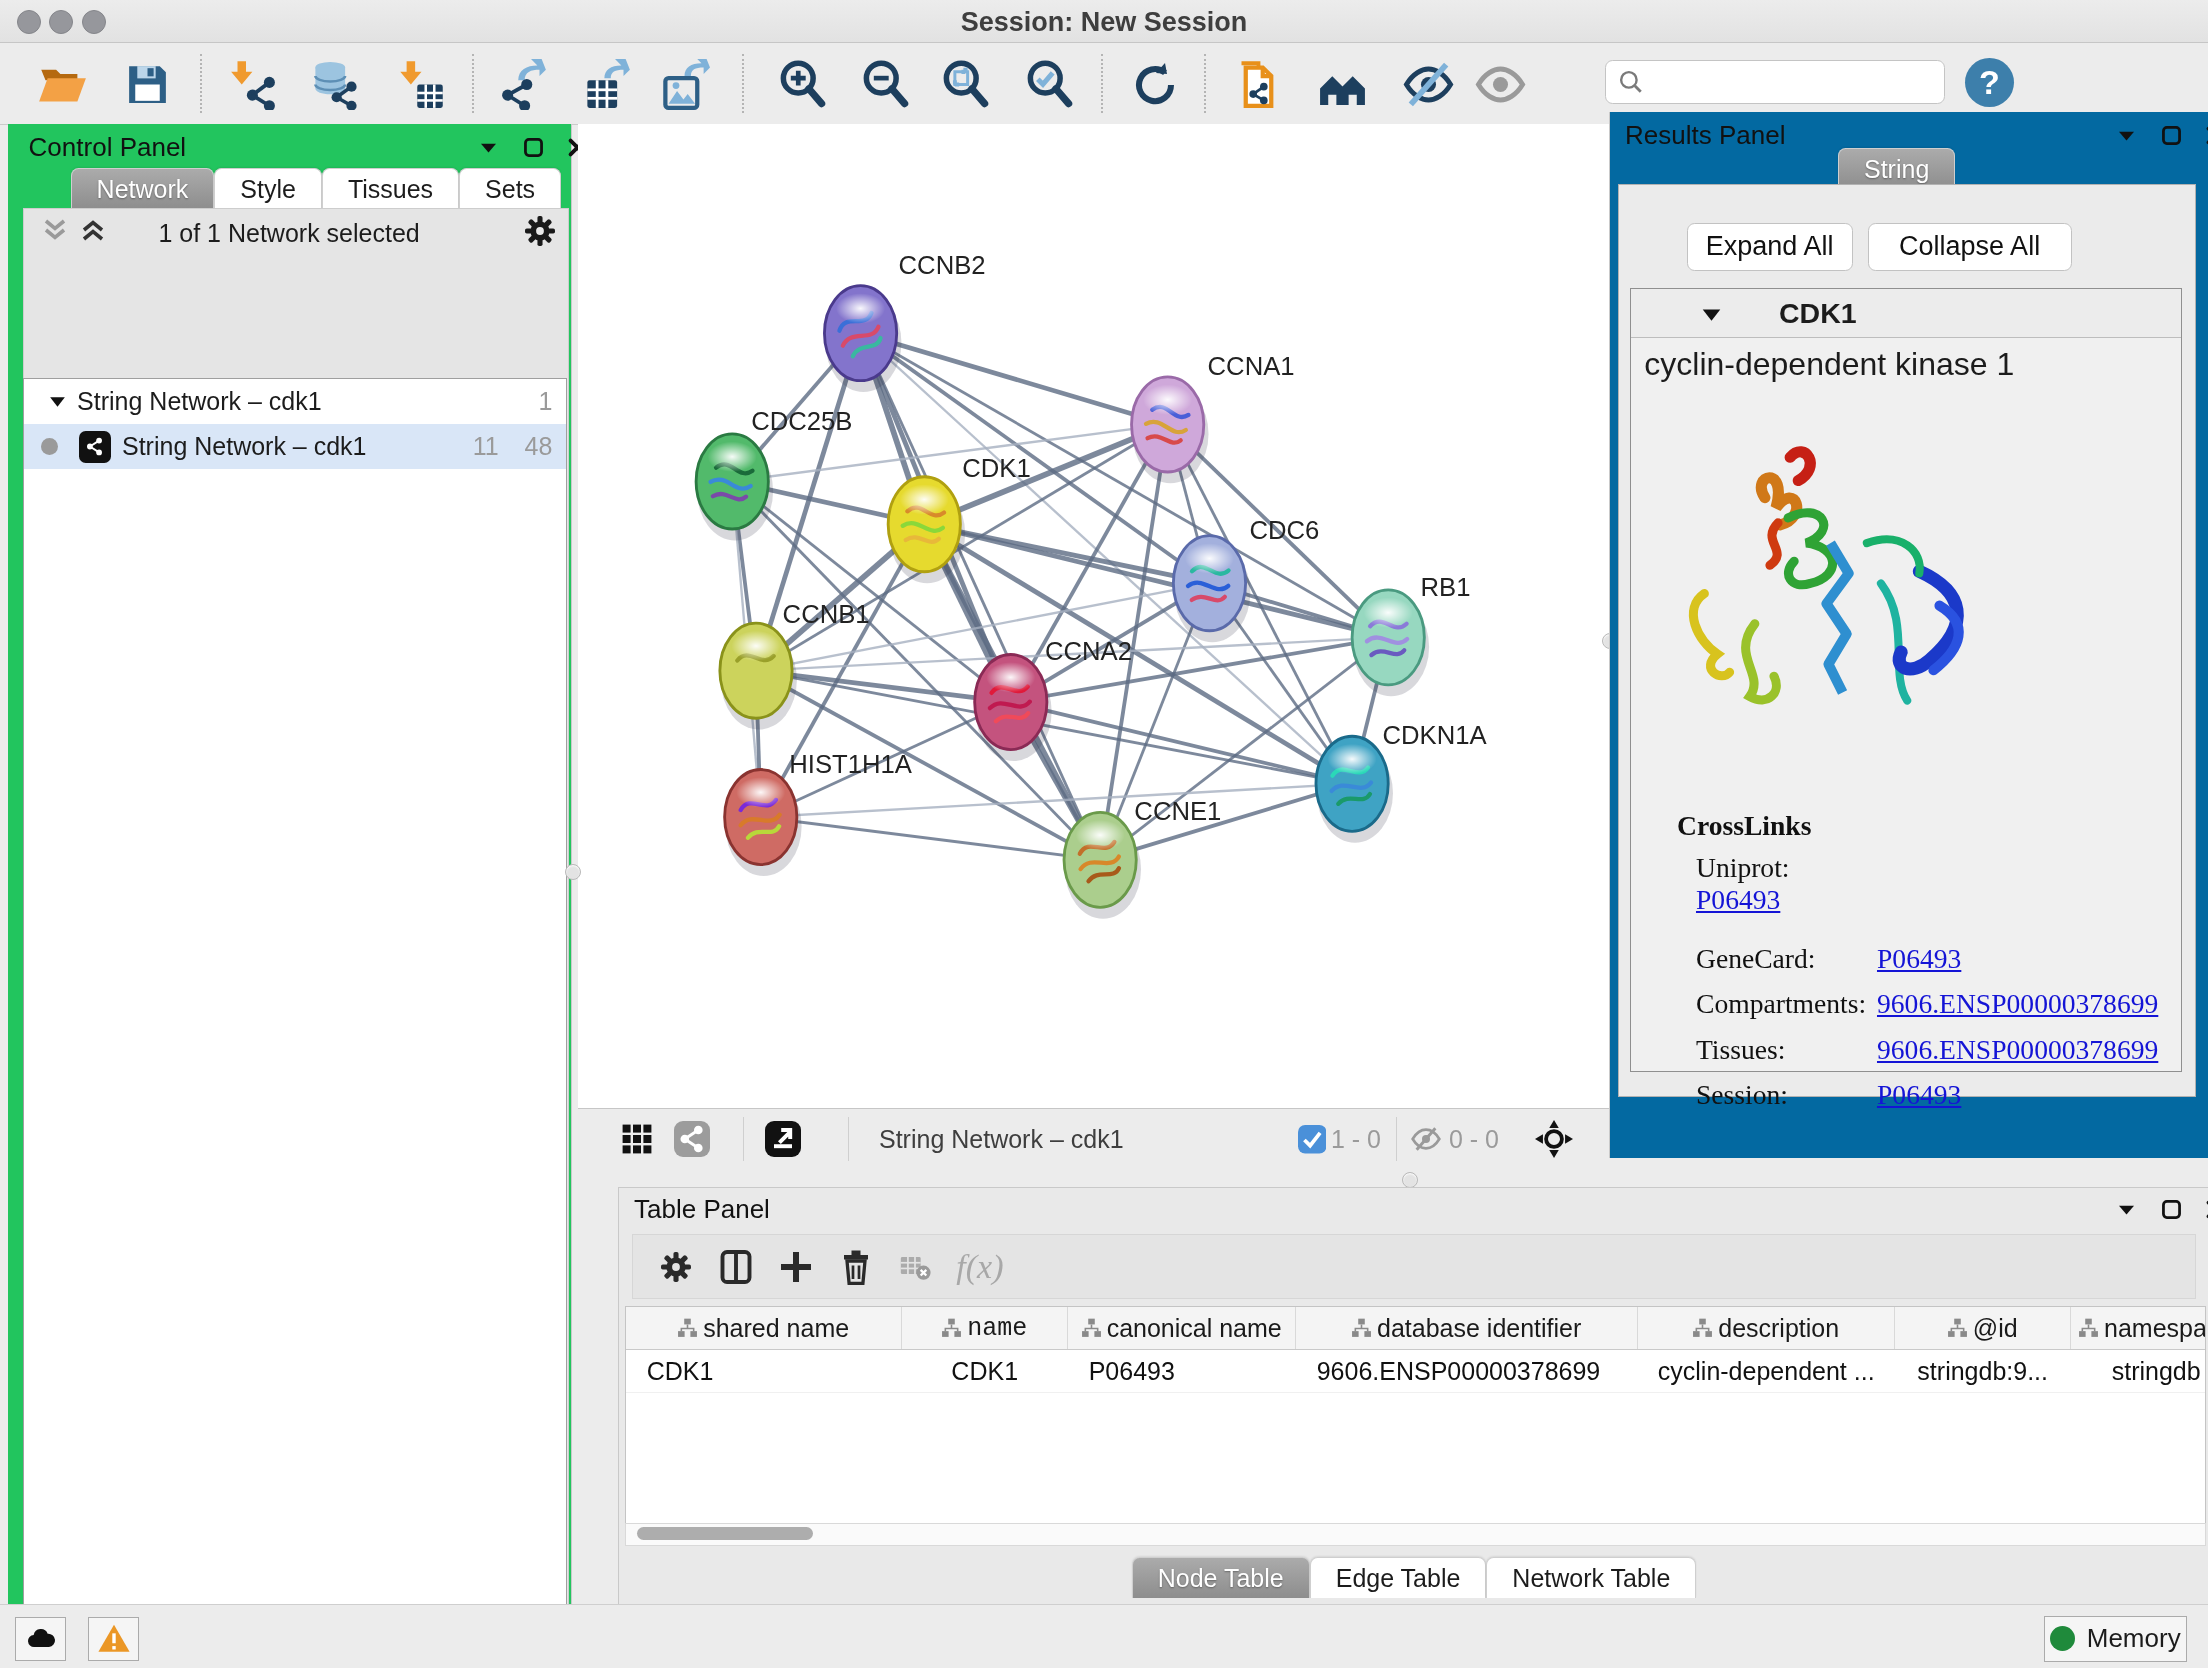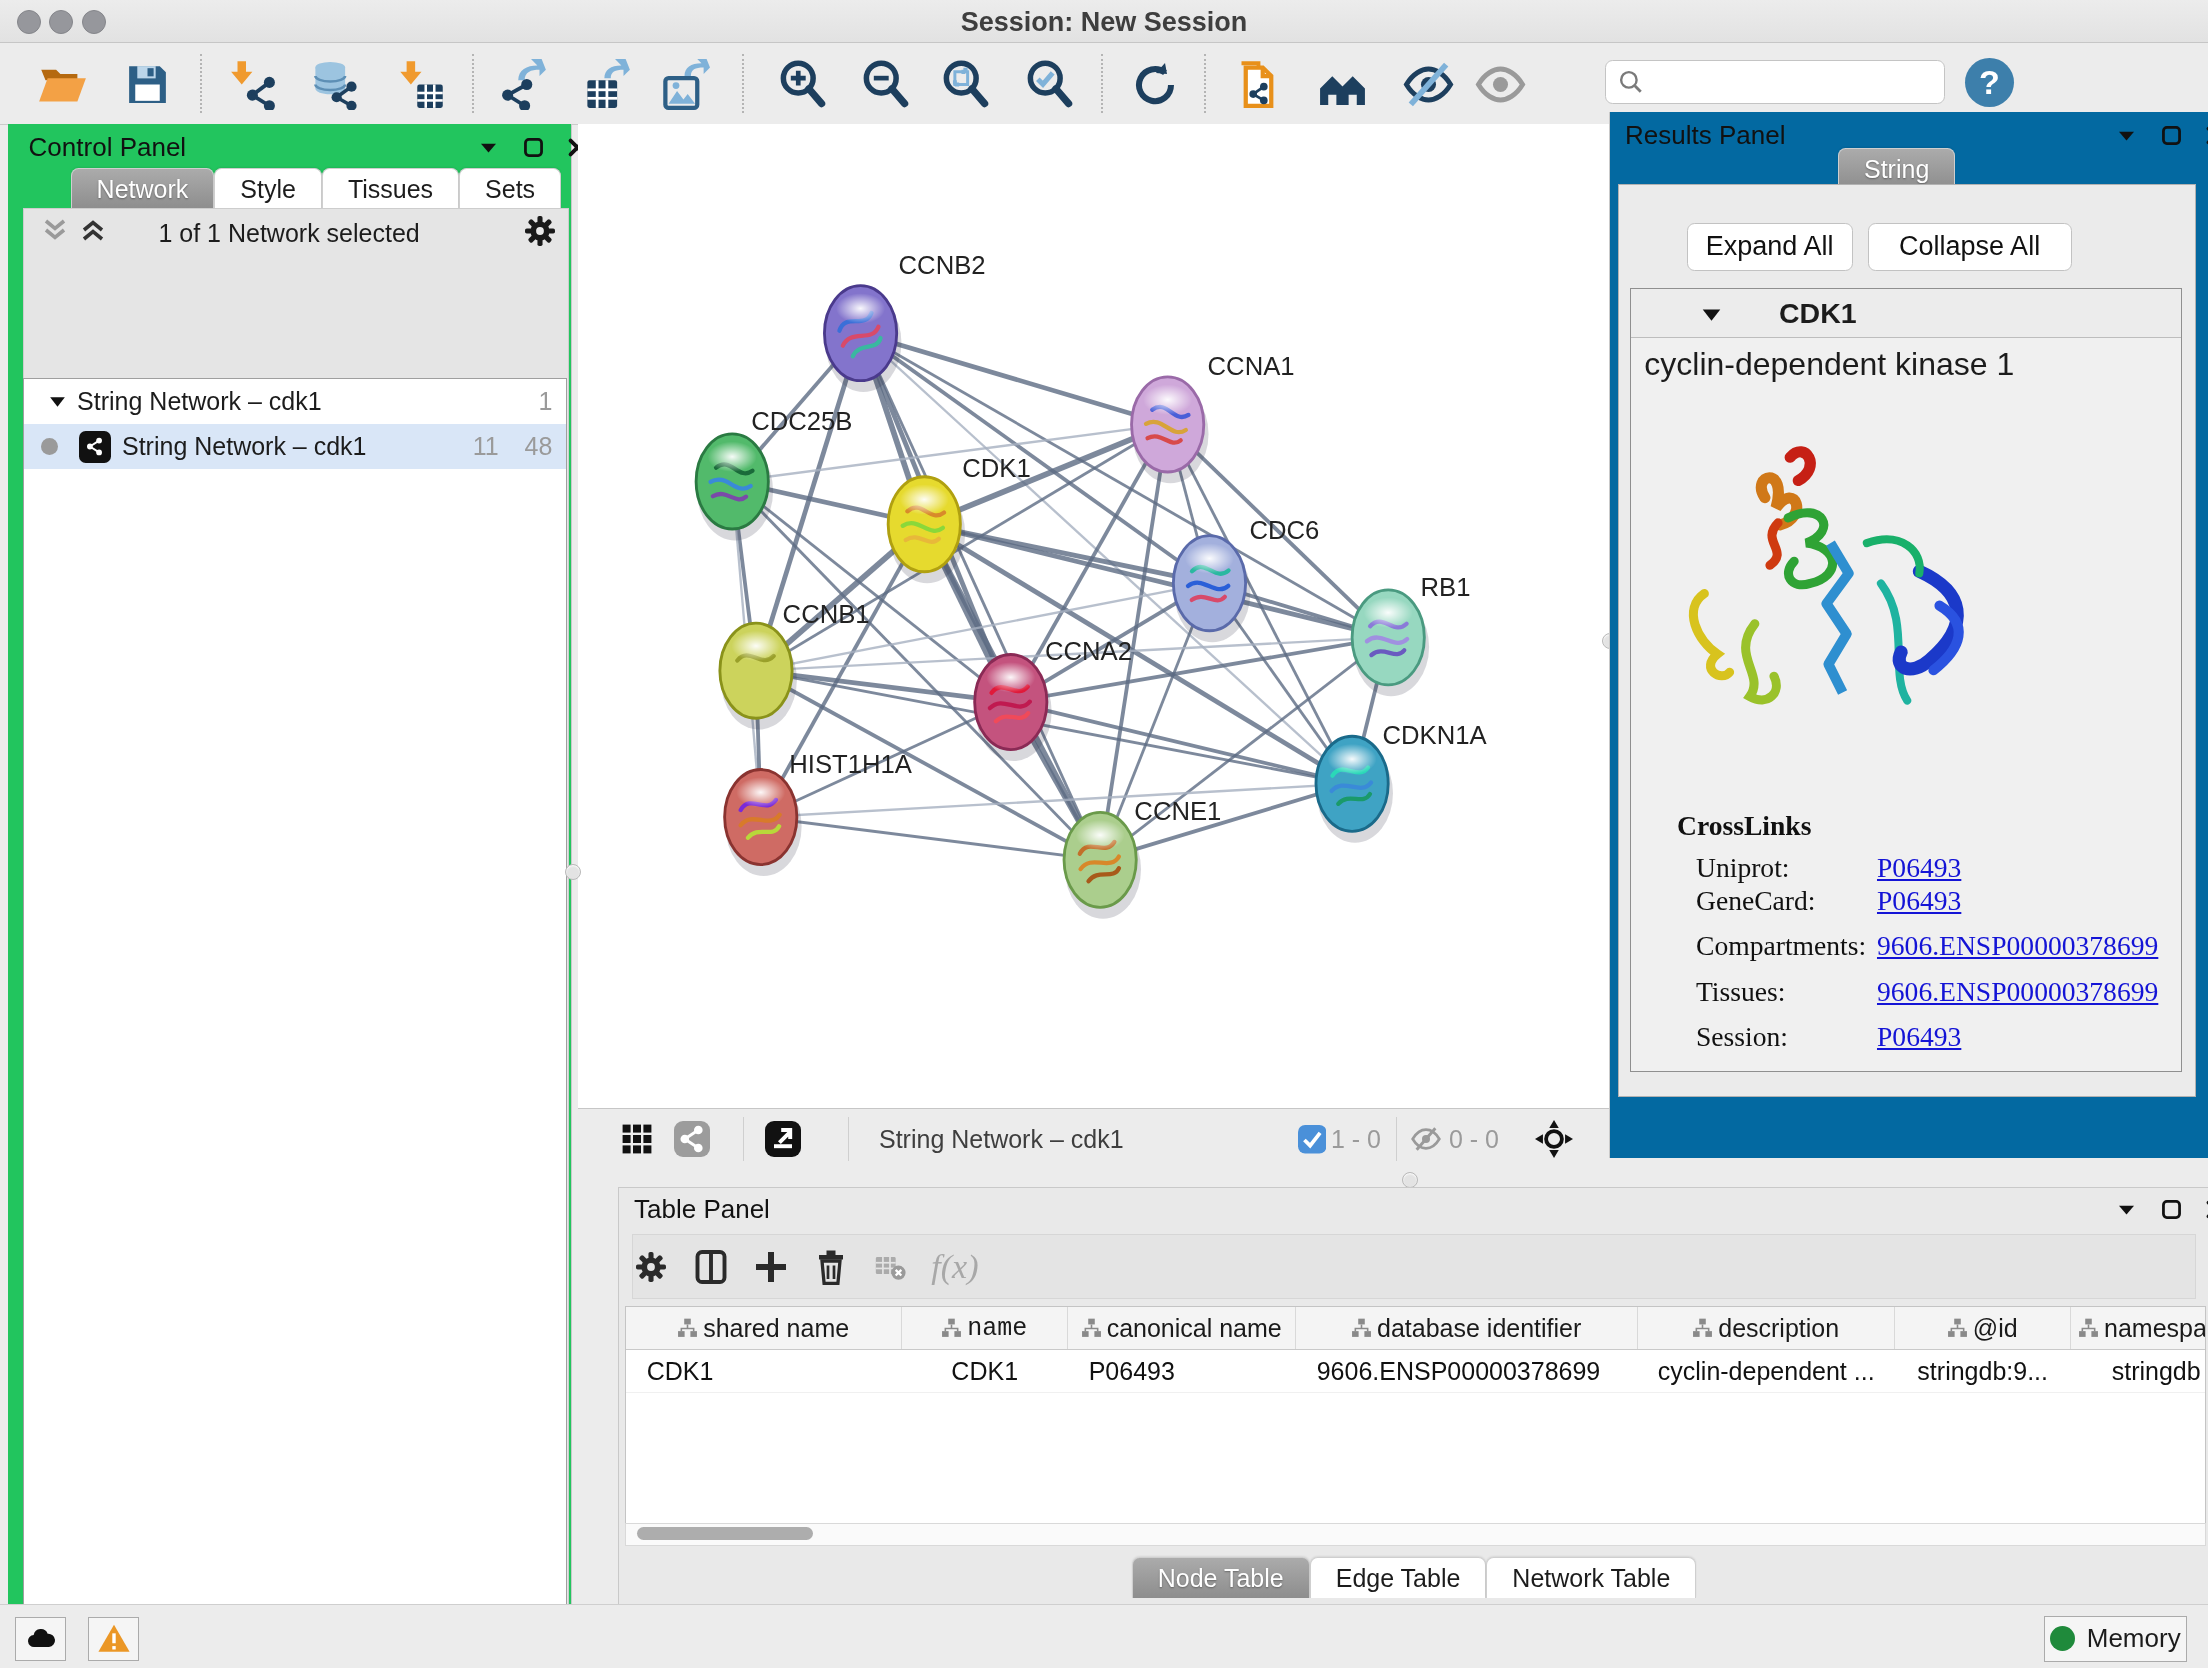--- a/index.html
+++ b/index.html
@@ -60,21 +60,21 @@
   .cdk-box{position:absolute;left:11.4px;top:103px;width:550px;height:782px;background:#f0f0f0;
     border:1.9px solid #8f8f8f;}
   .cdk-head{position:absolute;left:0;top:0;width:100%;height:48px;background:#ececec;
     border-bottom:1px solid #bdbdbd;}
   .xl{font-family:"Liberation Serif",serif;font-size:27.6px;color:#111;}
   .xl-link{color:#1414d6;text-decoration:underline;}
   
   .table-panel{position:absolute;left:618px;top:1187px;width:1590px;height:417px;background:#e9e9e9;
     border-top:1px solid #c9c9c9;border-left:1px solid #c9c9c9;}
   .tp-tools{position:absolute;left:13.3px;top:46px;width:1564px;height:65px;background:#e4e4e4;
-    border:1px solid #d6d6d6;display:flex;align-items:center;gap:24px;box-sizing:border-box;}
+    border:1px solid #d6d6d6;display:flex;align-items:center;gap:24px;padding-left:25px;box-sizing:border-box;}
   .grid-table{position:absolute;left:5.7px;top:118px;width:1579px;height:224px;background:#fff;
     border:1px solid #c4c4c4;overflow:hidden;}
   .thead{display:flex;height:42px;background:#f4f4f4;border-bottom:1.9px solid #c9c9c9;}
   .th{display:flex;align-items:center;justify-content:center;gap:5px;font-size:25px;color:#1a1a1a;
     border-right:1px solid #d9d9d9;box-sizing:border-box;overflow:hidden;white-space:nowrap;flex:none;}
   .trow{display:flex;height:42px;border-bottom:1px solid #f0f0f0;}
   .td{font-size:25px;color:#111;display:flex;align-items:center;box-sizing:border-box;
     overflow:hidden;white-space:nowrap;flex:none;padding-left:21px;}
   .hscroll{position:absolute;left:5.7px;top:335px;width:1579px;height:21px;background:#fafafa;border:1px solid #d9d9d9;}
   .hthumb{position:absolute;left:11.4px;top:2.9px;width:176px;height:13.3px;border-radius:7.6px;background:#adadad;}
@@ -631,21 +631,21 @@
           <path d="M85 200 C60 232 96 250 80 272 C98 282 112 268 104 252" stroke="#9ac22a" stroke-width="9" fill="none" stroke-linecap="round"></path>
           <path d="M118 95 C152 78 168 108 136 120 C168 124 172 152 140 160 C120 166 112 150 124 138" stroke="#2fa335" stroke-width="9" fill="none" stroke-linecap="round"></path>
           <path d="M160 120 L178 150 L156 180 L176 210 L158 240 L172 268" stroke="#2e8fd0" stroke-width="10" fill="none" stroke-linejoin="round"></path>
           <path d="M210 160 C240 200 218 248 236 276" stroke="#1fb3a0" stroke-width="8" fill="none" stroke-linecap="round"></path>
           <path d="M248 148 C292 168 300 200 258 236 C240 252 222 244 230 228" stroke="#1b39c9" stroke-width="13" fill="none" stroke-linecap="round"></path>
           <path d="M268 182 C298 200 290 224 262 246" stroke="#2a52e0" stroke-width="10" fill="none" stroke-linecap="round"></path>
           <path d="M196 120 C230 108 252 128 248 150" stroke="#19b06a" stroke-width="8" fill="none" stroke-linecap="round"></path>
         </svg>
         <div class="xl" style="position:absolute;left:46px;top:521px;font-weight:bold">CrossLinks</div>
         <div id="crosslinks" style="position:absolute;left:65px;top:563px;width:476px">
-            <div style="display: flex; margin-bottom: 1px;">
+            <div style="display: flex; margin-bottom: 27px; flex-direction: column;">
               <span class="xl" style="width: 181px;">Uniprot:</span>
               <span class="xl xl-link">P06493</span>
             </div>
             <div style="display: flex; margin-bottom: 13.3px;">
               <span class="xl" style="width: 181px;">GeneCard:</span>
               <span class="xl xl-link">P06493</span>
             </div>
             <div style="display: flex; margin-bottom: 13.3px;">
               <span class="xl" style="width: 181px;">Compartments:</span>
               <span class="xl xl-link">9606.ENSP00000378699</span>

